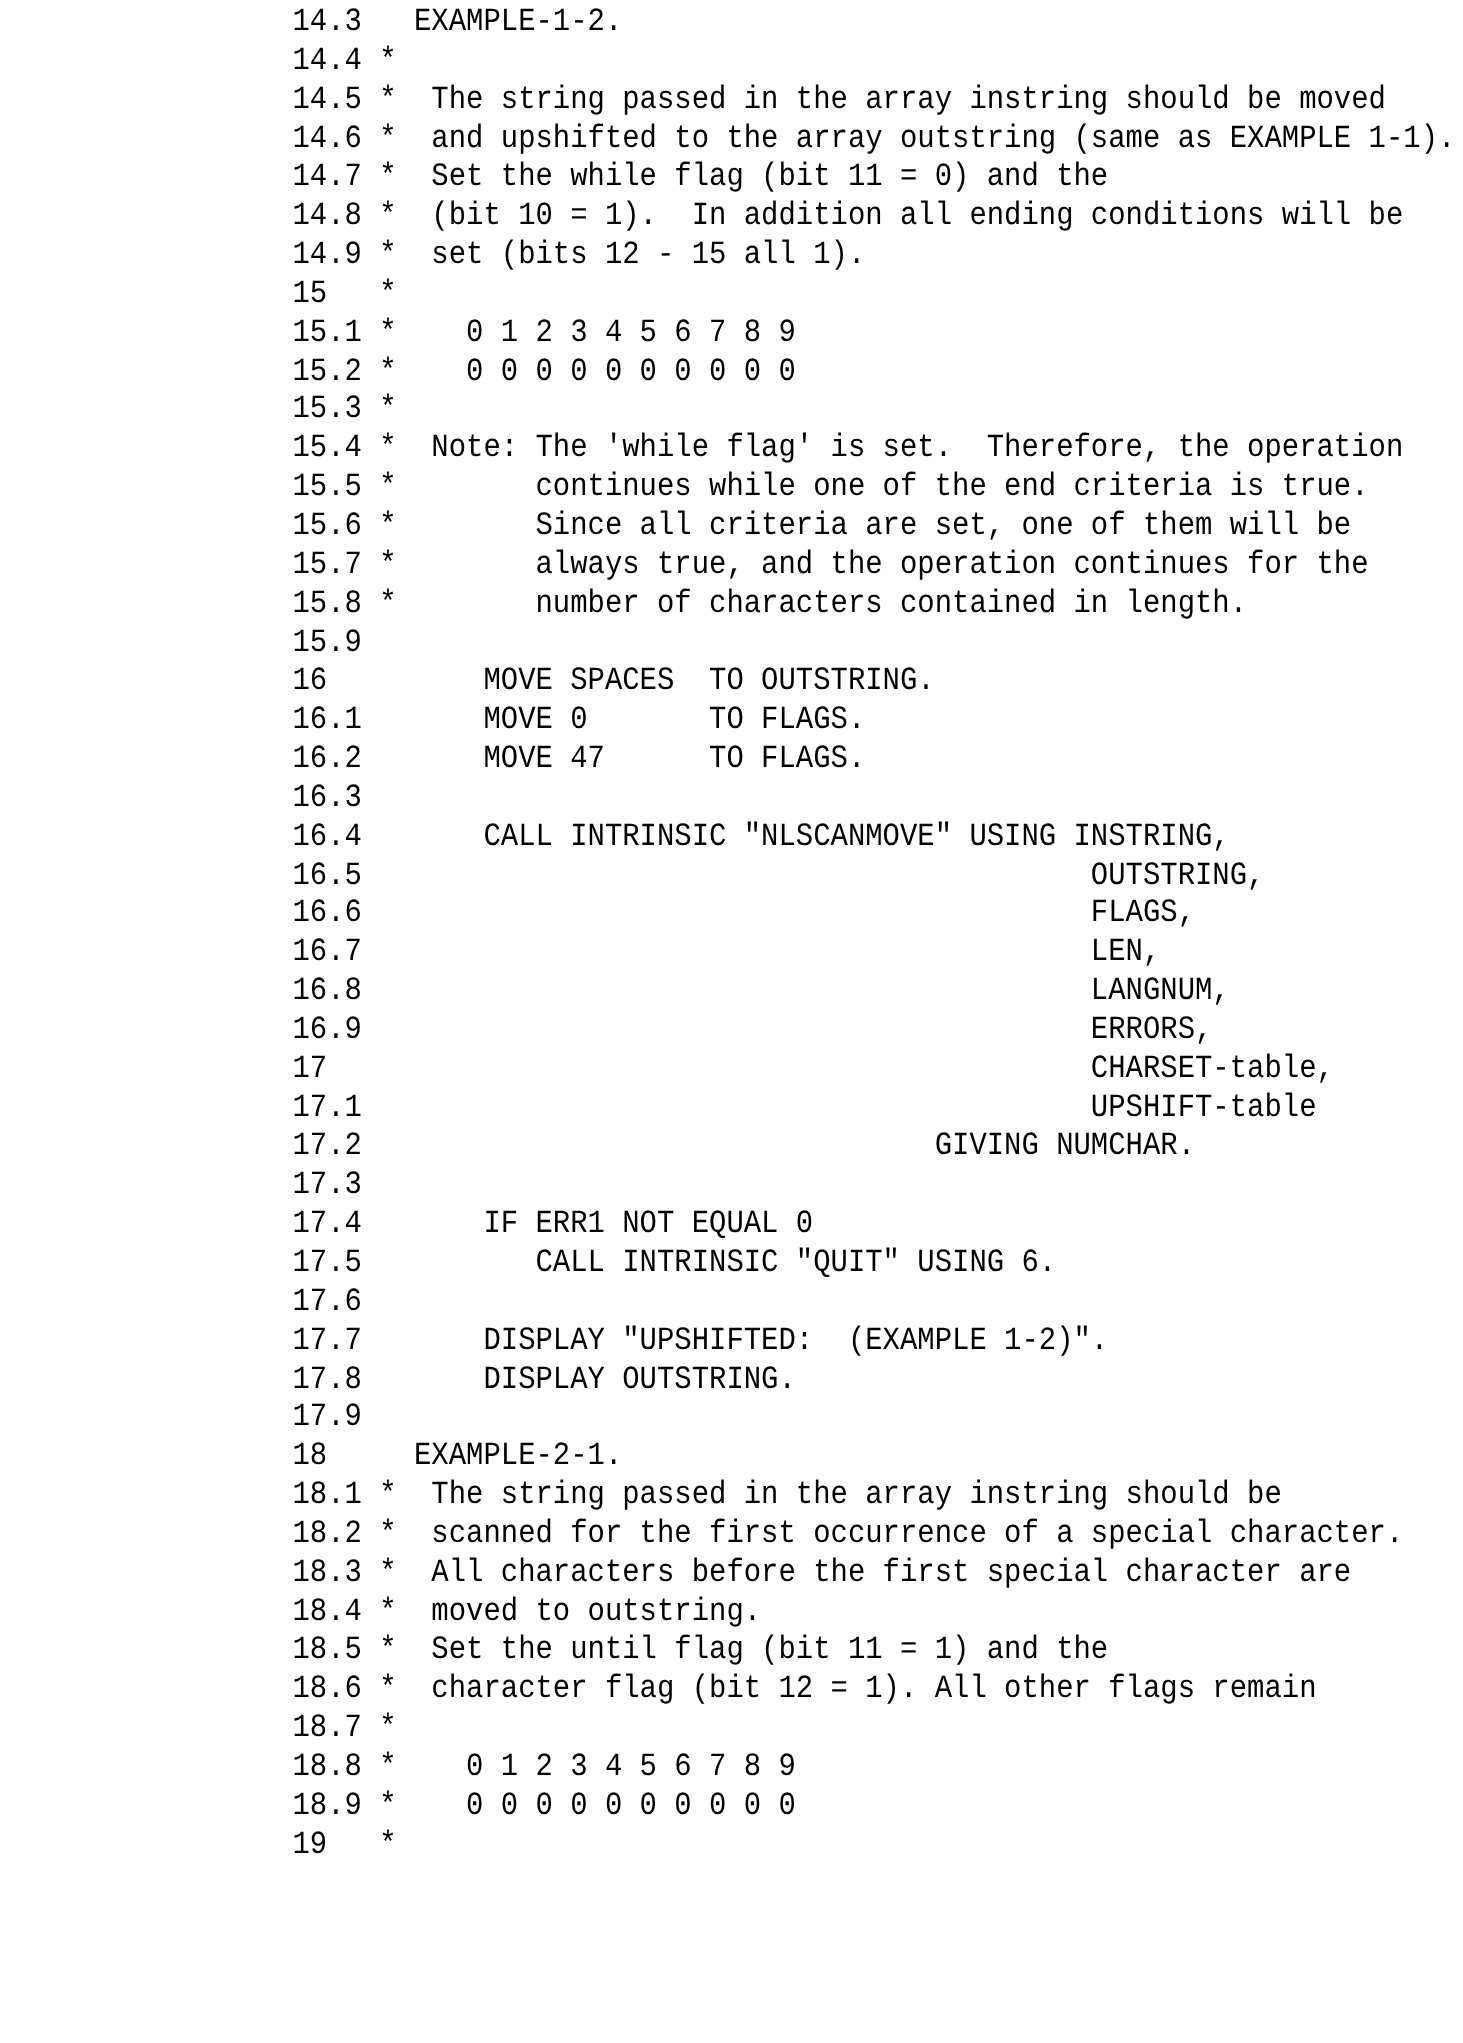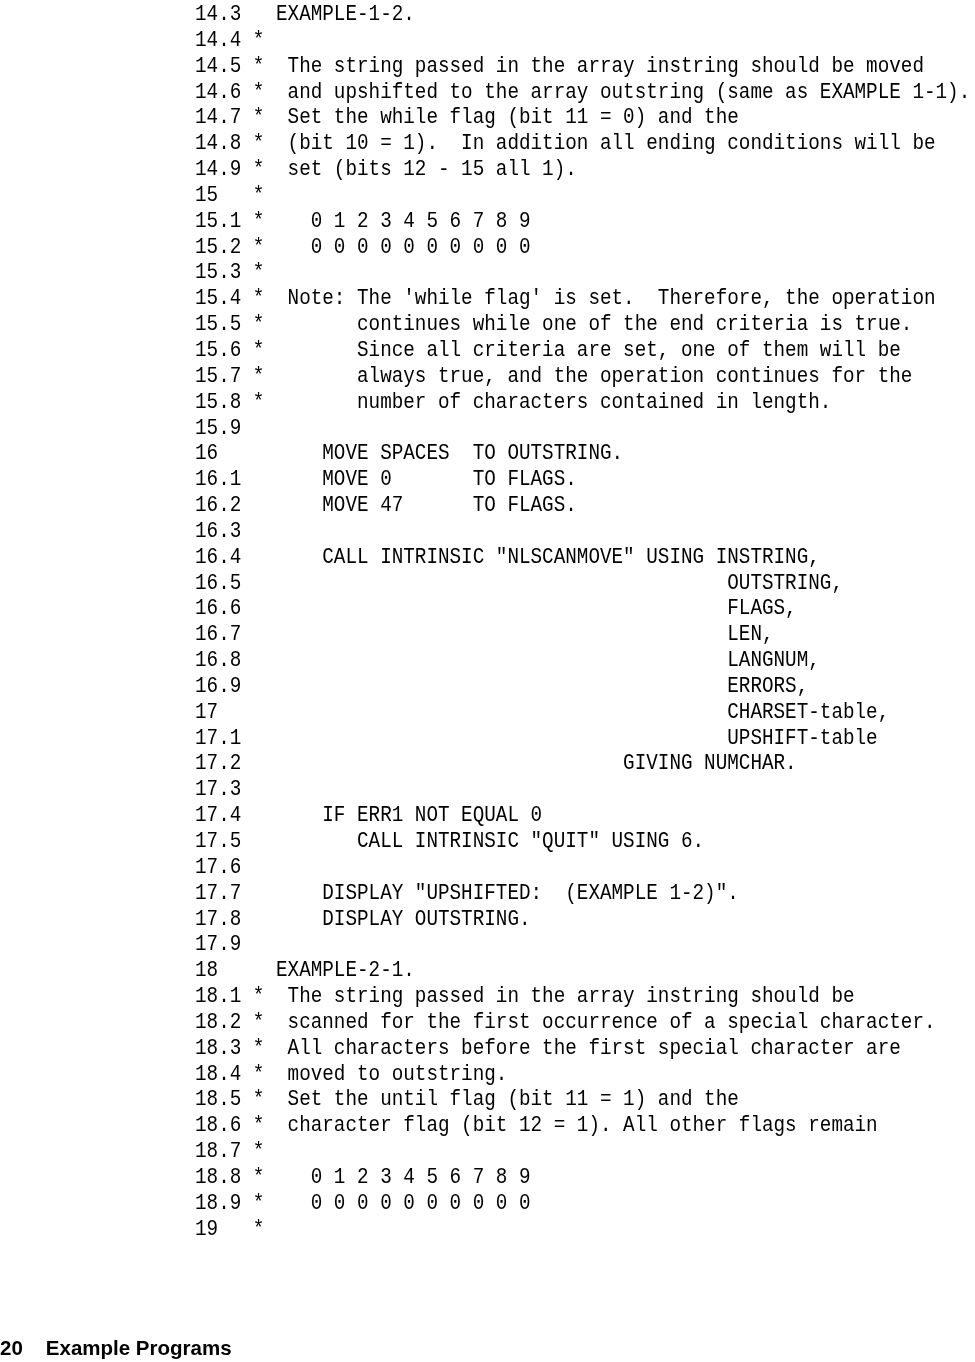--- a/index.html
+++ b/index.html
@@ -2,20 +2,21 @@
 <html><head>
 <meta charset="utf-8">
 <style>
   html, body { margin: 0; padding: 0; background: #ffffff; }
   .page {
     position: relative;
     width: 975px;
     height: 1362px;
     background: #ffffff;
     overflow: hidden;
+    border-radius: 27px;
   }
   .code {
     position: absolute;
     left: 195px;
     top: 1px;
     font-family: "Liberation Mono", "DejaVu Sans Mono", monospace;
     font-size: 19.3px;
     line-height: 25.85px;
     color: #000000;
     white-space: pre;
@@ -39,18 +40,14 @@
     color: #000000;
   }
 </style>
 </head>
 <body>
 
 <div class="page">
 
   <div class="code"><div class="line">14.3   EXAMPLE-1-2.</div><div class="line">14.4 *</div><div class="line">14.5 *  The string passed in the array instring should be moved</div><div class="line">14.6 *  and upshifted to the array outstring (same as EXAMPLE 1-1).</div><div class="line">14.7 *  Set the while flag (bit 11 = 0) and the</div><div class="line">14.8 *  (bit 10 = 1).  In addition all ending conditions will be</div><div class="line">14.9 *  set (bits 12 - 15 all 1).</div><div class="line">15   *</div><div class="line">15.1 *    0 1 2 3 4 5 6 7 8 9</div><div class="line">15.2 *    0 0 0 0 0 0 0 0 0 0</div><div class="line">15.3 *</div><div class="line">15.4 *  Note: The 'while flag' is set.  Therefore, the operation</div><div class="line">15.5 *        continues while one of the end criteria is true.</div><div class="line">15.6 *        Since all criteria are set, one of them will be</div><div class="line">15.7 *        always true, and the operation continues for the</div><div class="line">15.8 *        number of characters contained in length.</div><div class="line">15.9</div><div class="line">16         MOVE SPACES  TO OUTSTRING.</div><div class="line">16.1       MOVE 0       TO FLAGS.</div><div class="line">16.2       MOVE 47      TO FLAGS.</div><div class="line">16.3</div><div class="line">16.4       CALL INTRINSIC "NLSCANMOVE" USING INSTRING,</div><div class="line">16.5                                          OUTSTRING,</div><div class="line">16.6                                          FLAGS,</div><div class="line">16.7                                          LEN,</div><div class="line">16.8                                          LANGNUM,</div><div class="line">16.9                                          ERRORS,</div><div class="line">17                                            CHARSET-table,</div><div class="line">17.1                                          UPSHIFT-table</div><div class="line">17.2                                 GIVING NUMCHAR.</div><div class="line">17.3</div><div class="line">17.4       IF ERR1 NOT EQUAL 0</div><div class="line">17.5          CALL INTRINSIC "QUIT" USING 6.</div><div class="line">17.6</div><div class="line">17.7       DISPLAY "UPSHIFTED:  (EXAMPLE 1-2)".</div><div class="line">17.8       DISPLAY OUTSTRING.</div><div class="line">17.9</div><div class="line">18     EXAMPLE-2-1.</div><div class="line">18.1 *  The string passed in the array instring should be</div><div class="line">18.2 *  scanned for the first occurrence of a special character.</div><div class="line">18.3 *  All characters before the first special character are</div><div class="line">18.4 *  moved to outstring.</div><div class="line">18.5 *  Set the until flag (bit 11 = 1) and the</div><div class="line">18.6 *  character flag (bit 12 = 1). All other flags remain</div><div class="line">18.7 *</div><div class="line">18.8 *    0 1 2 3 4 5 6 7 8 9</div><div class="line">18.9 *    0 0 0 0 0 0 0 0 0 0</div><div class="line">19   *</div></div>
 
-  <div class="footer">
-    <span>20</span>
-    <span>Example Programs</span>
-  </div>
 
 </div>
 
 </body></html>

